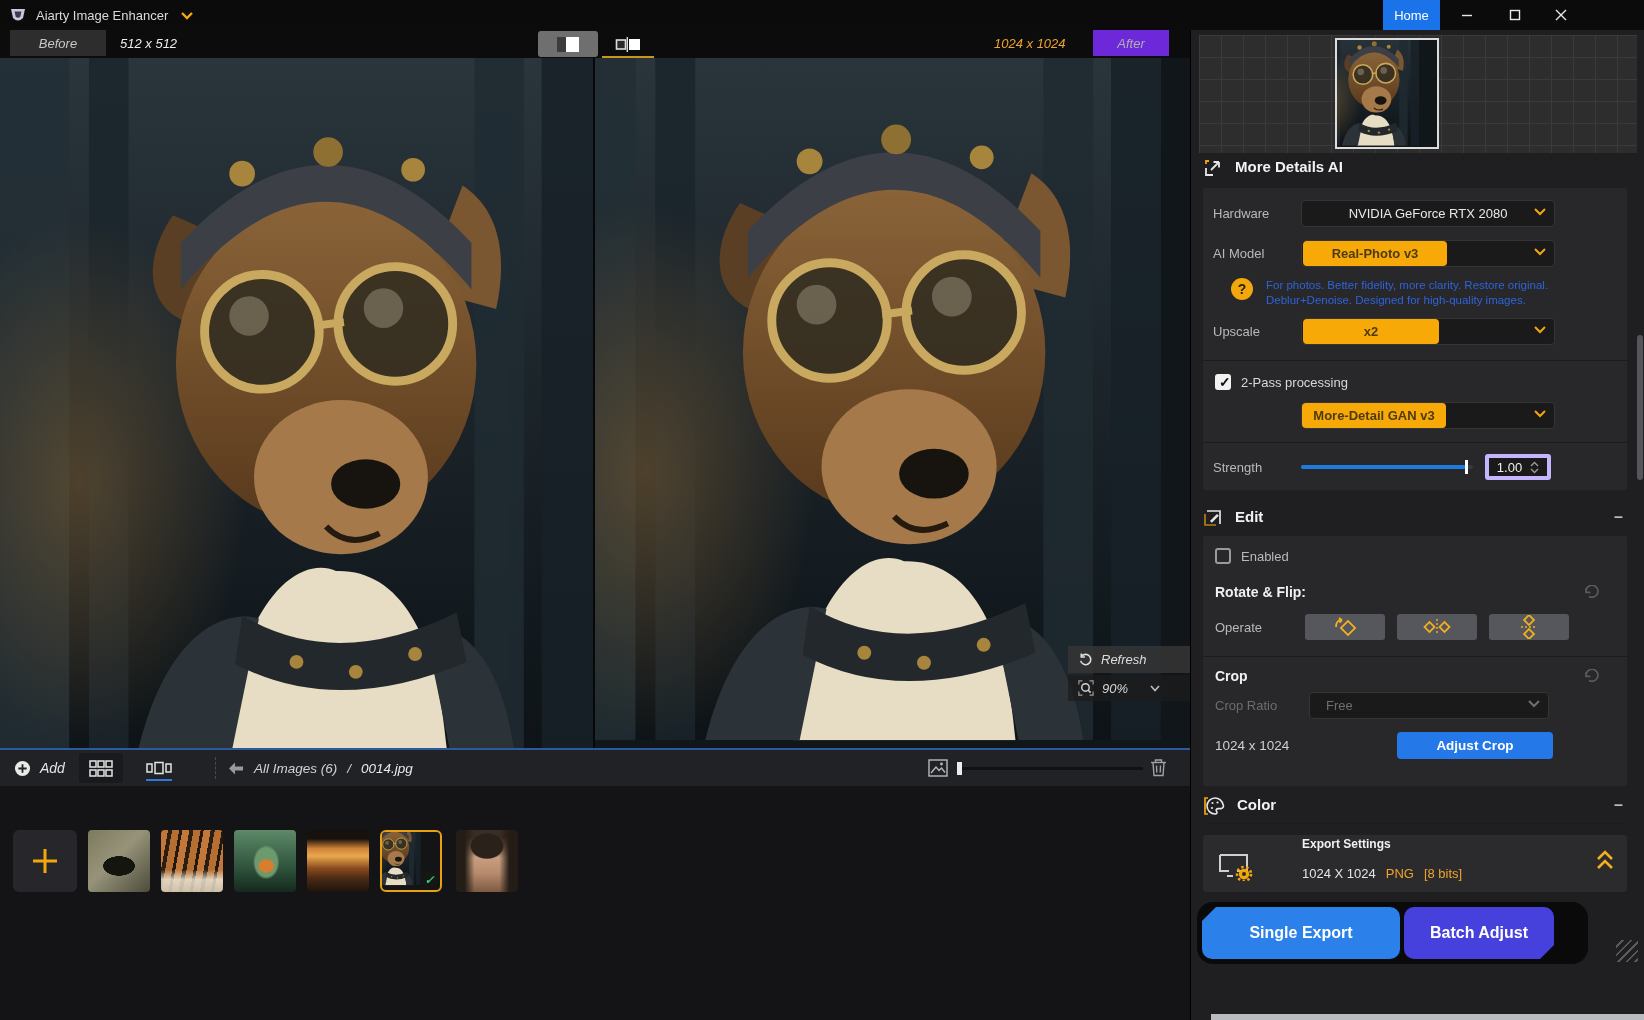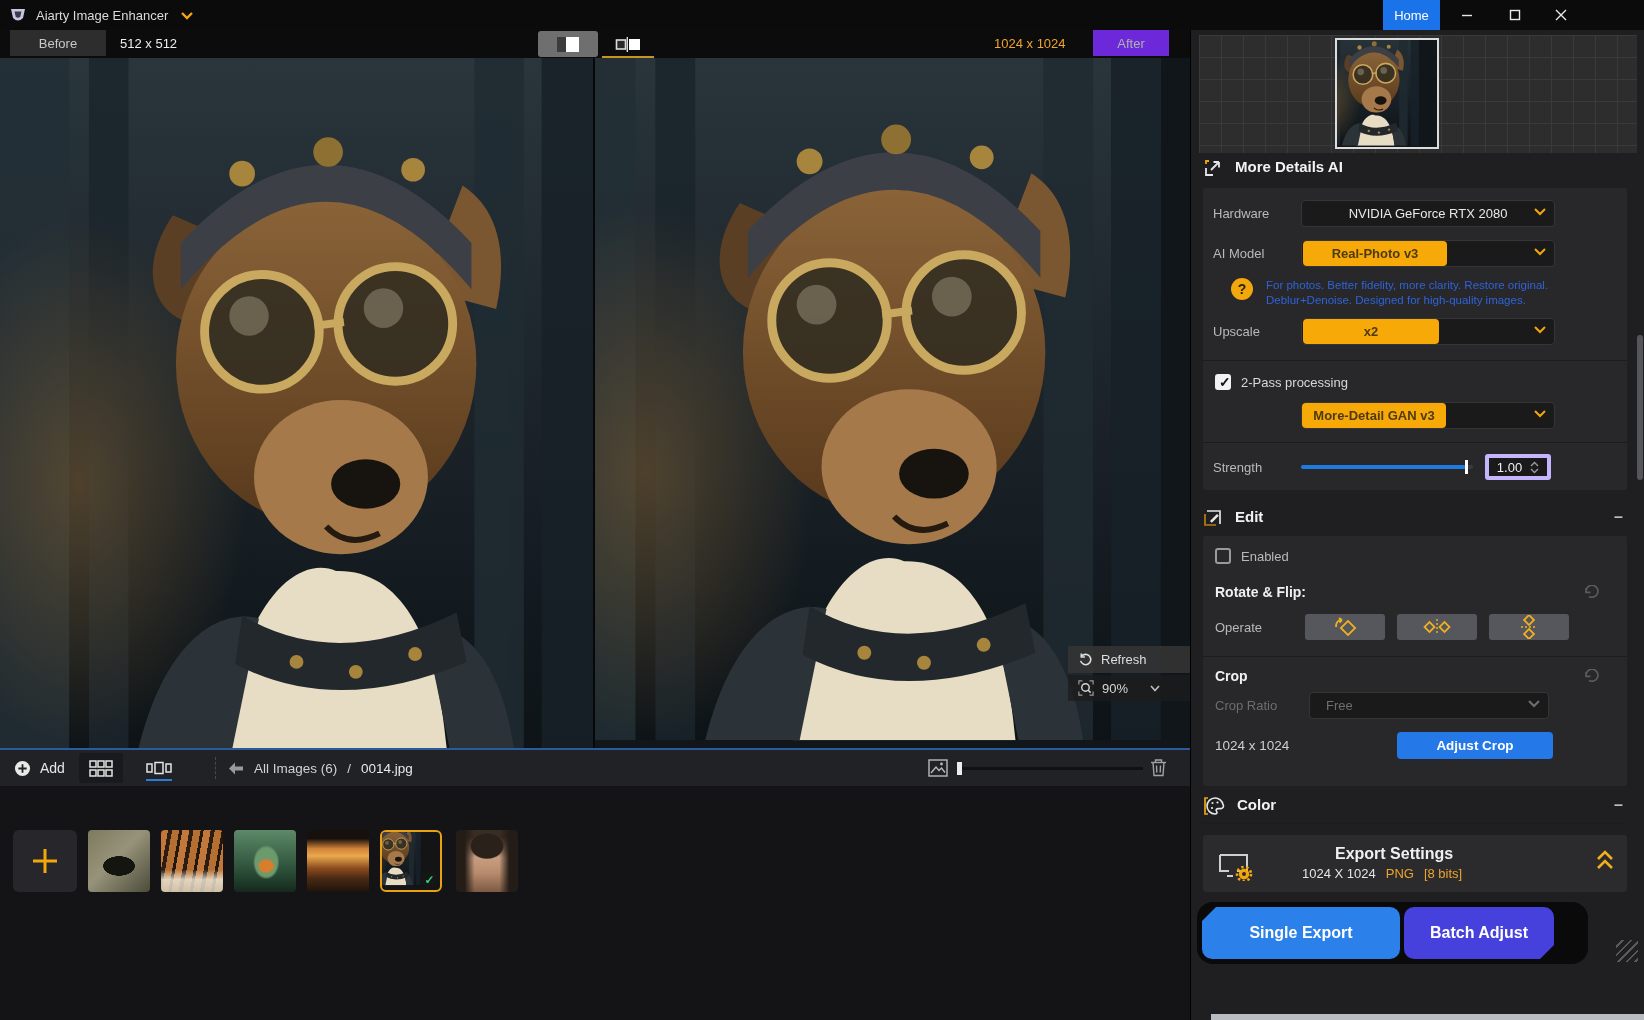--- a/index.html
+++ b/index.html
@@ -14,21 +14,21 @@
   .app-title { color:#dadada; font-size:13px; }
   .title-chev { margin-left:12px; }
   .home-btn { position:absolute; left:1383px; top:0; width:57px; height:30px;
     background:#1a73e8; color:#fff; font-size:13px; display:flex;
     align-items:center; justify-content:center; cursor:pointer; }
   .win-btn { position:absolute; top:0; width:34px; height:30px; display:flex;
     align-items:center; justify-content:center; color:#e8e8e8; }
   .win-min { left:1450px; } .win-max { left:1498px; } .win-close { left:1544px; }
 
   
-  .viewer { position:absolute; left:0; top:30px; width:1224px; height:990px; }
+  .viewer { position:absolute; left:0; top:30px; width:1224px; height:990px;font-style:italic; }
   .tabbar { position:absolute; left:0; top:0; width:1190px; height:28px; background:#0c0c0c; }
   .tab { position:absolute; top:0; height:26px; display:flex; align-items:center;
     justify-content:center; font-size:13px; }
   .tab-before { left:10px; width:96px; background:#2d2d2d; color:#c9c9c9; }
   .tab-after  { left:1093px; width:76px; background:#6d28d9; color:#b0b0b0; }
   .size-before { position:absolute; left:120px; top:6px; color:#efefef; font-size:13px; }
   .size-after  { position:absolute; left:994px; top:6px; color:#f0a42c; font-size:13px; }
   .view-toggles { position:absolute; left:538px; top:1px; height:27px; display:flex; }
   .vt-btn { width:60px; height:26px; display:flex; align-items:center; justify-content:center; position:relative; }
   .vt-btn.sel { background:#6f6f6f; border-radius:3px; }
@@ -144,21 +144,21 @@
 
   .op-btn { width:80px; height:26px; background:#56575c; border-radius:3px;
     display:flex; align-items:center; justify-content:center; }
   .undo-ic { position:absolute; right:14px; }
 
   .blue-btn { background:#2478e8; color:#fff; font-size:13.5px; font-weight:bold; border-radius:4px;
     display:flex; align-items:center; justify-content:center; }
 
   .export-box { position:absolute; left:12px; top:805px; width:424px; height:57px;
     background:#2b2b2d; border-radius:3px; }
-  .exp-title { position:absolute; left:99px; top:10px; color:#f0f0f0; font-size:16px; font-weight:bold;margin-left:33px; }
+  .exp-title { position:absolute; left:99px; top:2px; color:#f0f0f0; font-size:12px; font-weight:bold; }
   .exp-meta { position:absolute; left:99px; top:31px; font-size:13px; color:#e4e4e4; display:flex; gap:10px; }
   .exp-meta .fmt, .exp-meta .bits { color:#f0a42c; }
   .exp-chevs { position:absolute; right:12px; top:14px; }
 
   .export-dock { position:absolute; left:6px; top:872px; width:391px; height:62px;
     background:#0a0a0b; border-radius:16px; padding:5px; display:flex; gap:4px; }
   .single-btn { width:198px; height:52px; background:#2b80ea; color:#fff; font-size:16px; font-weight:bold;
     display:flex; align-items:center; justify-content:center;
     border-radius:10px; clip-path:polygon(14px 0, 100% 0, 100% 100%, 0 100%, 0 14px); }
   .batch-btn { width:150px; height:52px; background:#4640dd; color:#fff; font-size:16px; font-weight:bold;

